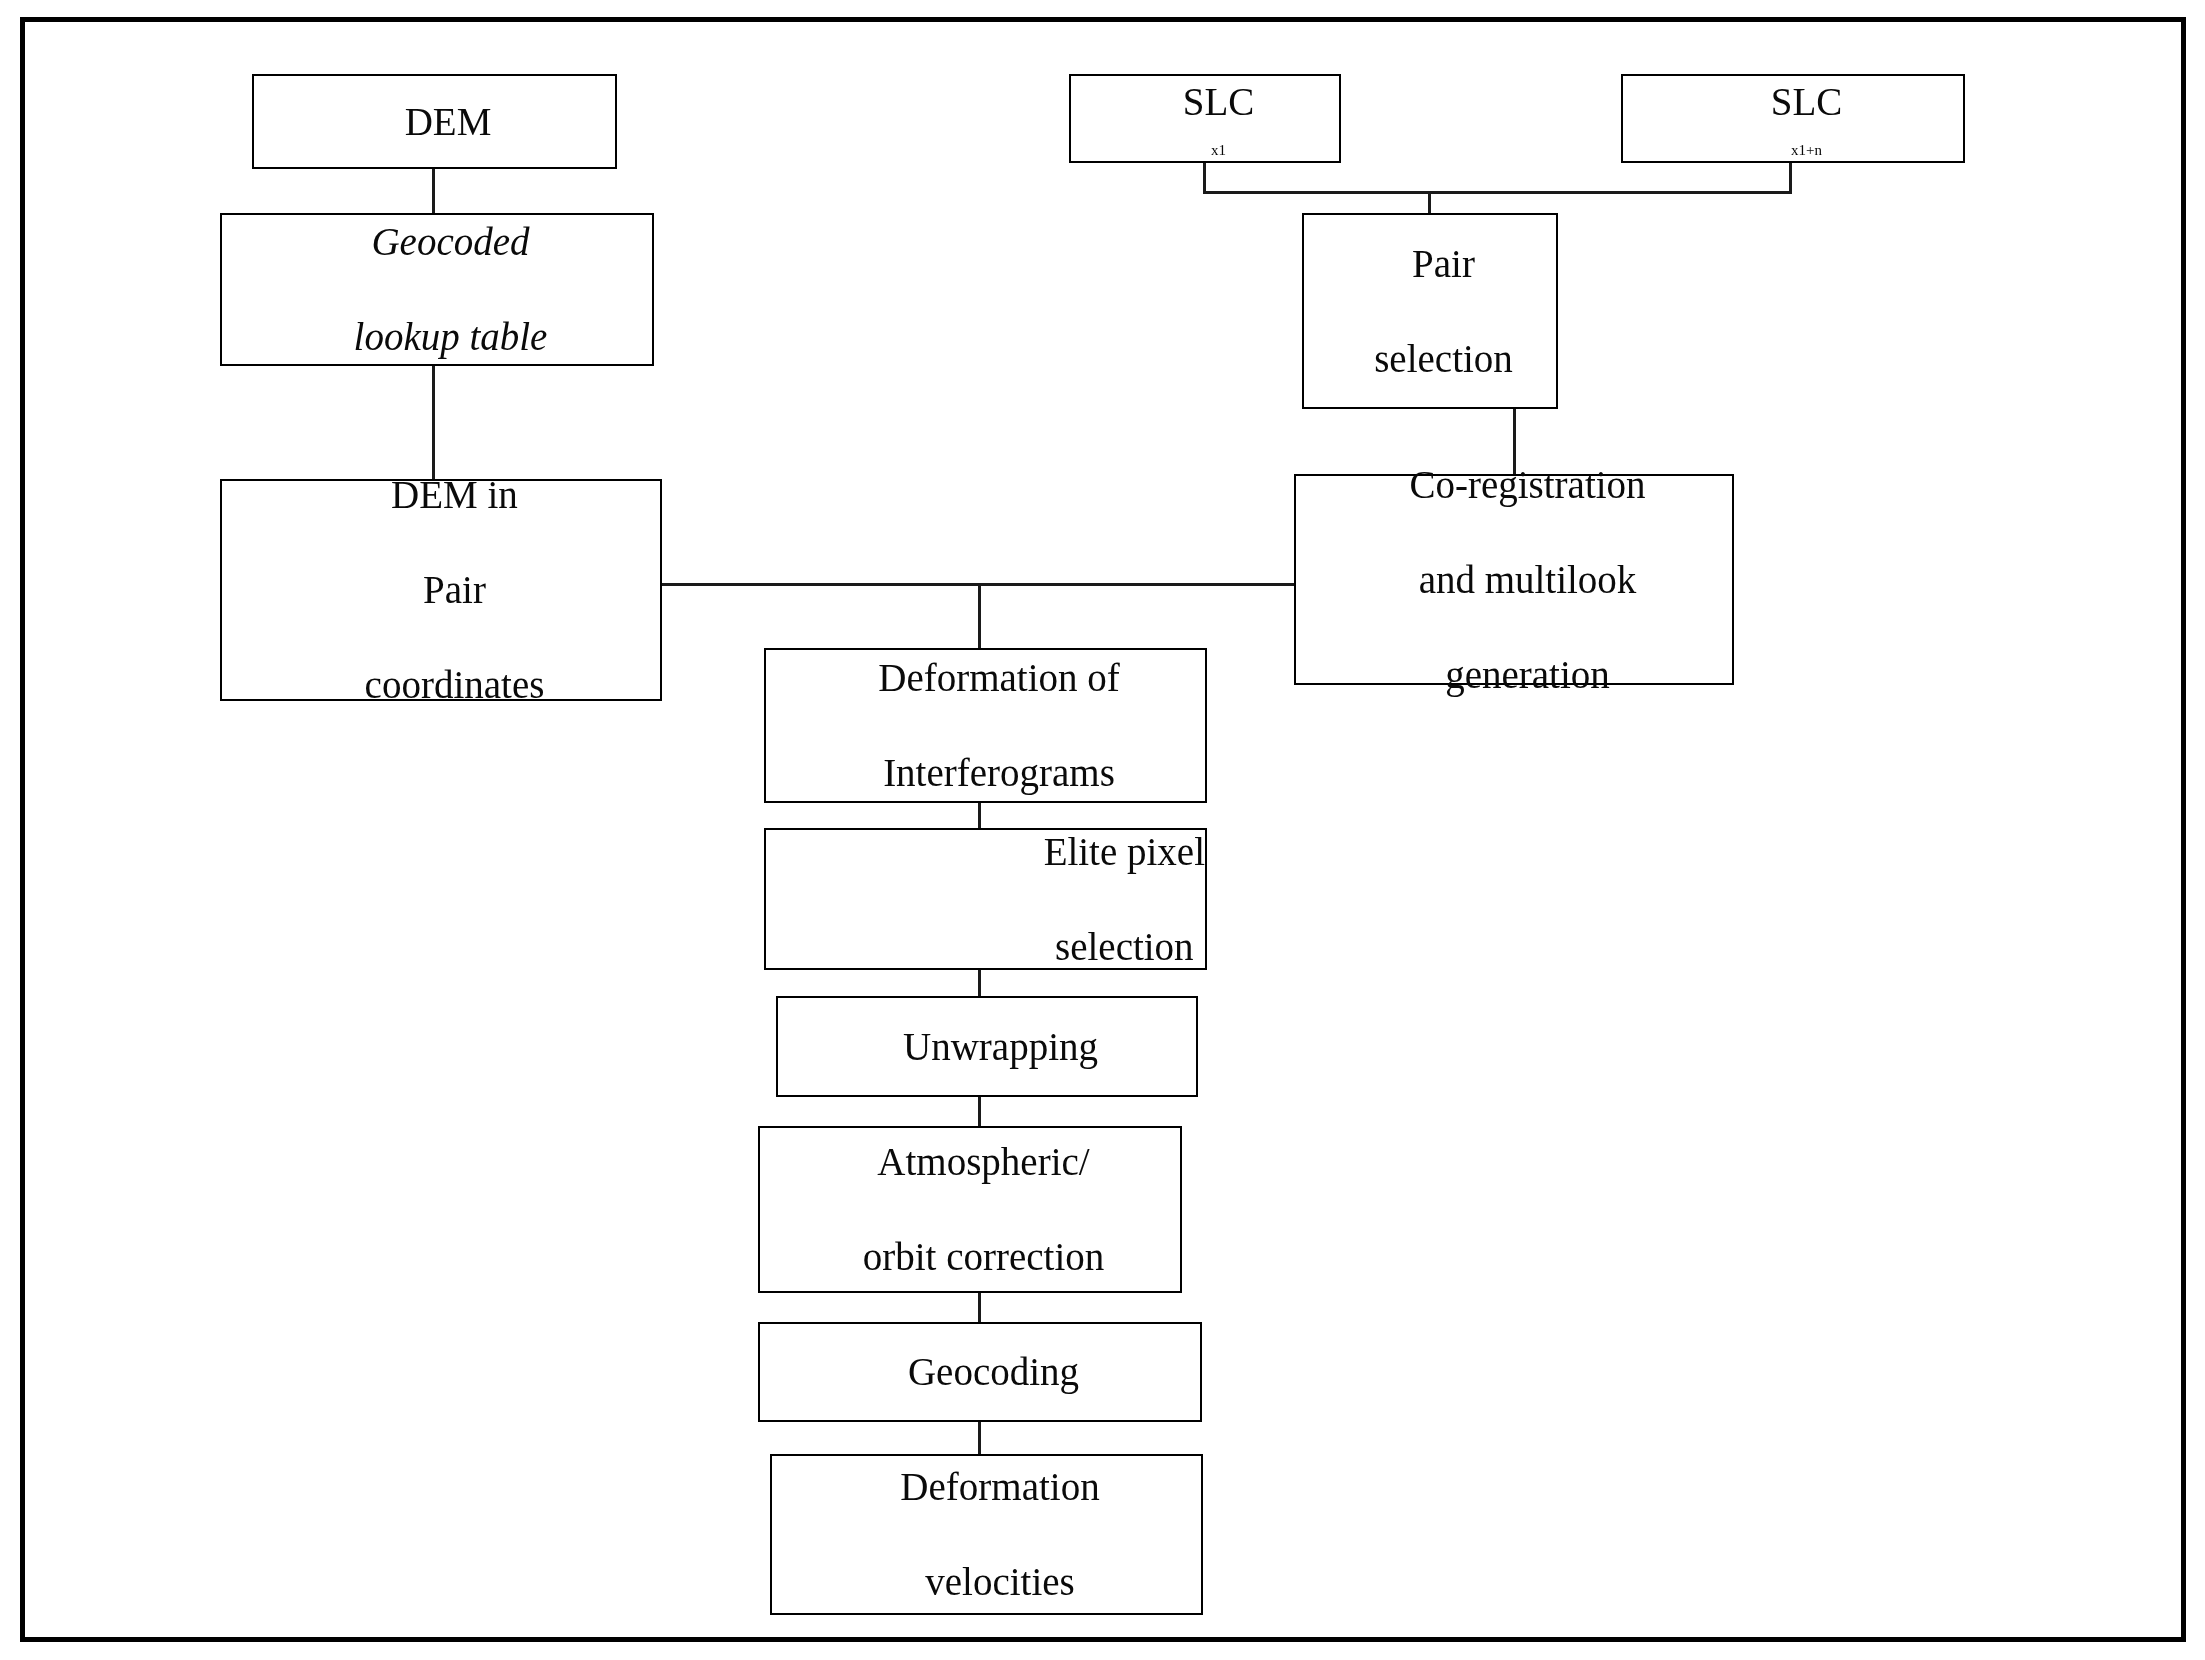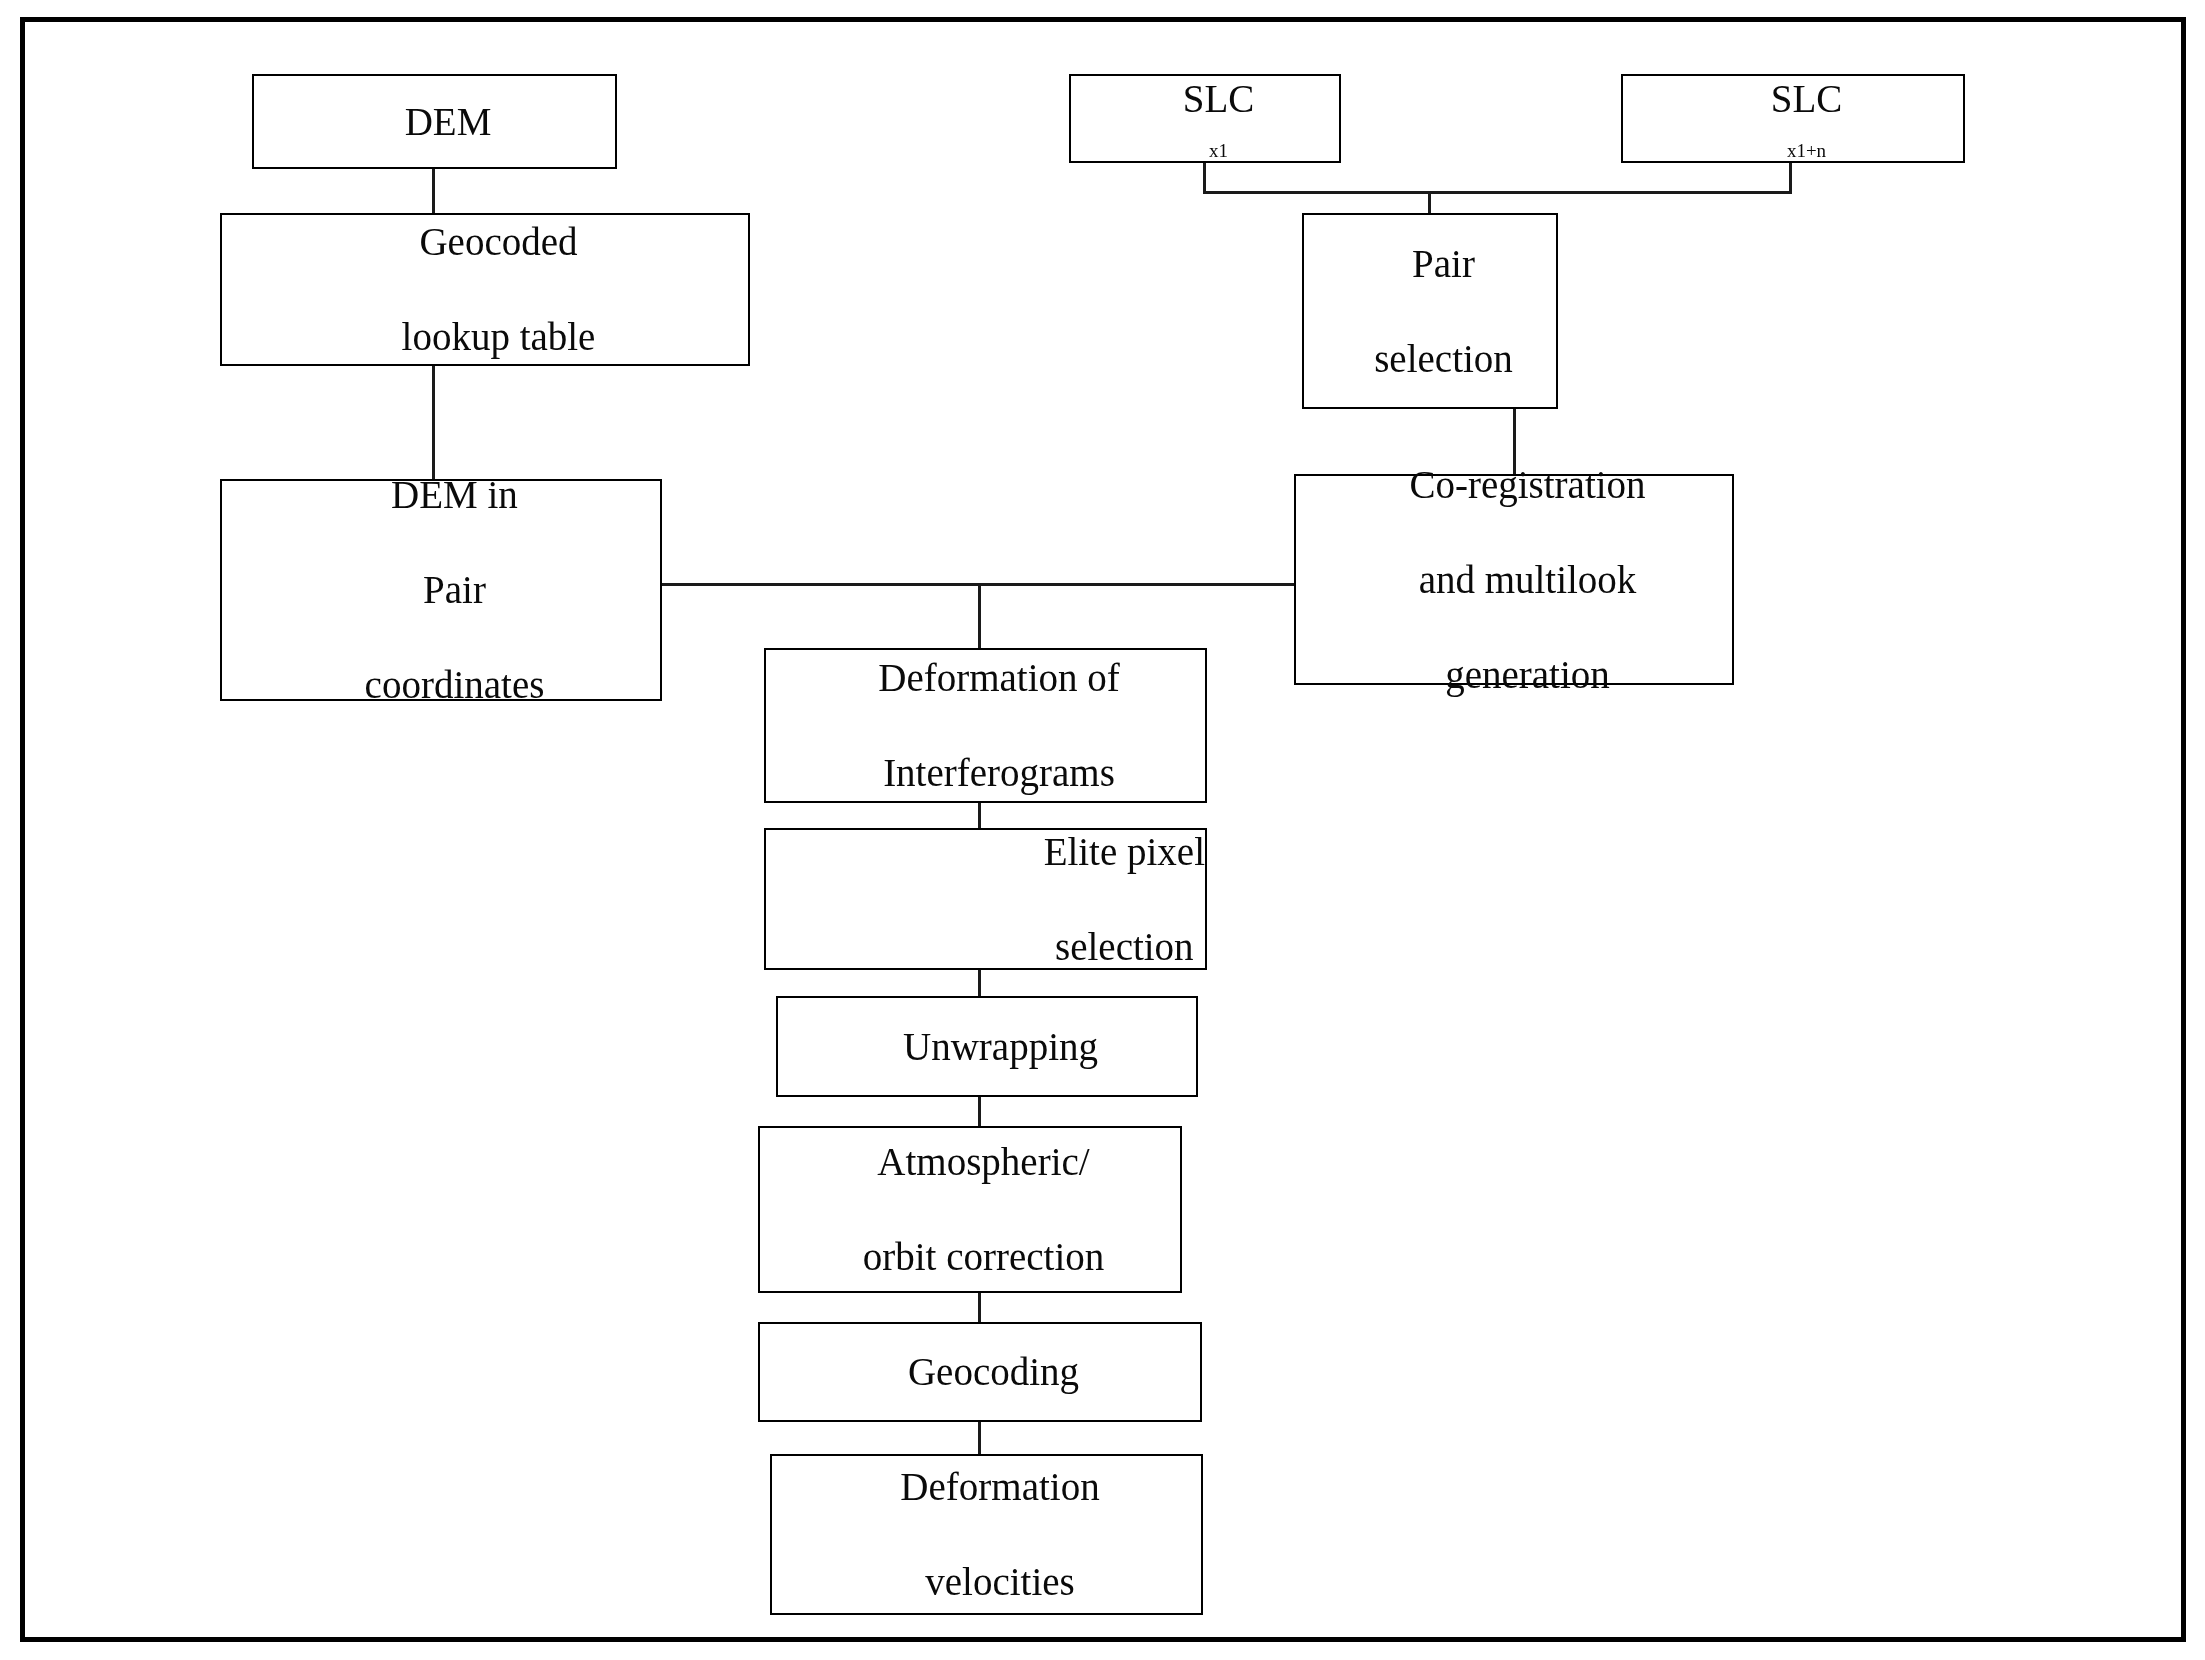--- a/index.html
+++ b/index.html
@@ -4,21 +4,21 @@
 <style>
   html,body{margin:0;padding:0;background:#ffffff;}
   body{width:2205px;height:1660px;font-family:"Liberation Serif",serif;}
   #canvas{position:relative;width:2205px;height:1660px;background:#ffffff;overflow:hidden;}
   #frame{position:absolute;left:20px;top:16.6px;width:2166px;height:1625px;border:5px solid #000;box-sizing:border-box;}
   .node{position:absolute;box-sizing:border-box;border:2.2px solid #000;background:#fff;
         display:flex;align-items:center;justify-content:center;text-align:center;
         font-family:"Liberation Serif",serif;color:#0a0a0a;line-height:1.22;z-index:5;}
   .node span{display:block;}
   .t70{font-size:39px;padding-left:27px;}
-  .sub{font-size:19px;vertical-align:sub;letter-spacing:0px;margin-top:16px;}
+  .sub{font-size:15px;vertical-align:sub;letter-spacing:0px;margin-top:16px;}
   .conn{position:absolute;background:#1a1a1a;z-index:2;}
   .v{width:2.8px;}
   .h{height:2.8px;}
 </style>
 </head>
 <body>
 
 <div id="canvas">
   <div id="frame"></div>
 
@@ -57,21 +57,21 @@
       </span>
   </div>
 
   <div class="node t70" style="left:1621px;top:74px;width:344px;height:89px;">
     <span>
         <span>SLC</span>
         <span class="sub">x1+n</span>
       </span>
   </div>
 
-  <div class="node t70" style="left:220px;top:213px;width:530px;height:153px;">
+  <div class="node t70" style="left:220px;top:213px;width:434px;height:153px;font-style:italic;">
     <span>
       <span>Geocoded</span><br>
       <span>lookup table</span>
     </span>
   </div>
 
   <div class="node t70" style="left:1302px;top:213px;width:256px;height:196px;">
     <span>
       <span>Pair</span><br>
       <span>selection</span>

